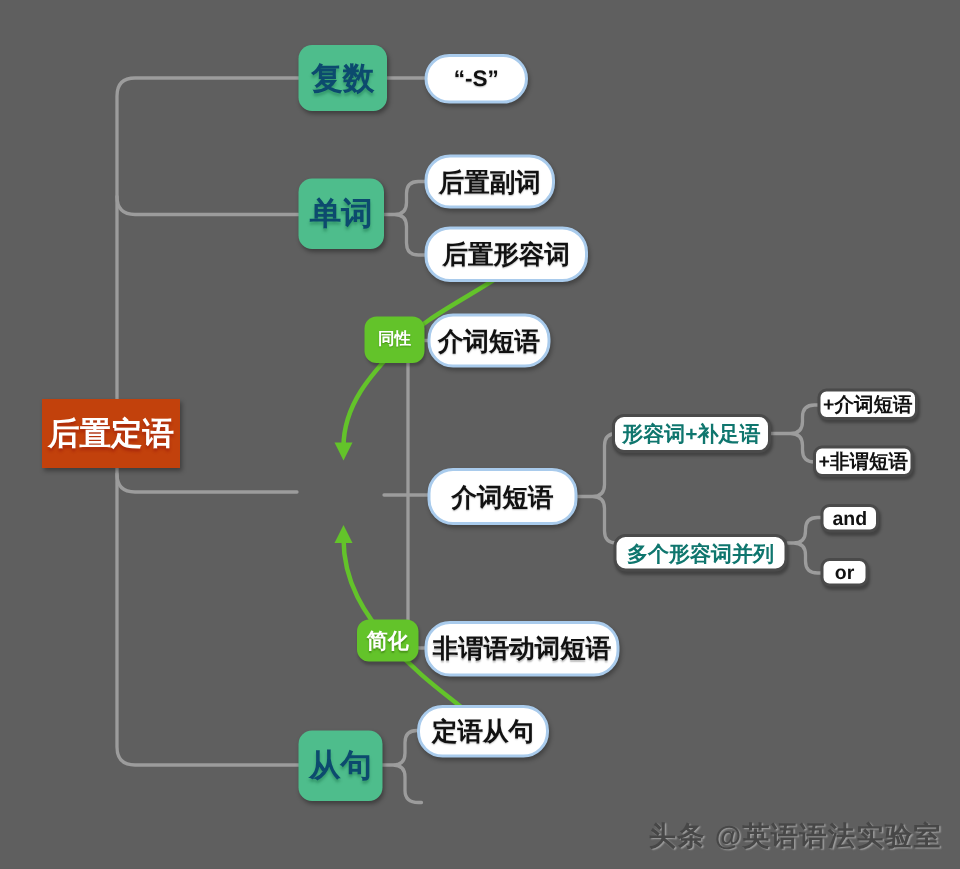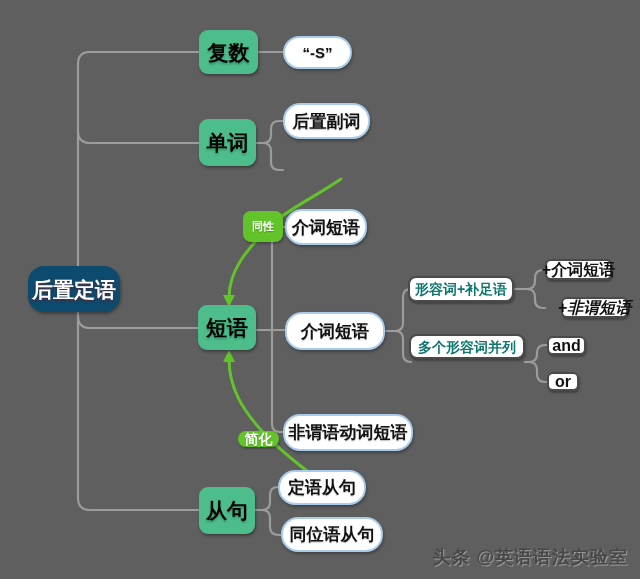--- a/index.html
+++ b/index.html
@@ -3,37 +3,37 @@
 <meta charset="utf-8">
 <style>
   html,body{margin:0;padding:0;}
   body{background:#5f5f5f;font-family:"Liberation Sans","DejaVu Sans",sans-serif;}
   #canvas{position:relative;width:640px;height:579px;background:#5f5f5f;overflow:hidden;}
   #connectors{position:absolute;left:0;top:0;z-index:1;}
 
   .node{position:absolute;box-sizing:border-box;display:flex;align-items:center;justify-content:center;
         z-index:2;font-weight:bold;line-height:1;white-space:nowrap;}
 
-  .branch{background:#4ebd8c;border-radius:9px;color:#000000;font-size:21px;
+  .branch{background:#4ebd8c;border-radius:9px;color:#0c4a6e;font-size:21px;
           text-shadow:0 2px 2px rgba(0,80,45,0.35);
           box-shadow:1px 2px 3px rgba(0,0,0,0.35);}
 
-  .root{background:#0c4a6e;border-radius:16px;color:#ffffff;font-size:21px;
+  .root{background:#c2410c;border-radius:0;color:#ffffff;font-size:21px;
         text-shadow:0 2px 2px rgba(140,10,10,0.45);
         box-shadow:1px 2px 3px rgba(0,0,0,0.35);}
 
   .leaf-blue{background:#ffffff;border:2.5px solid #a9cbec;border-radius:17px;color:#111111;
              font-size:17px;text-shadow:0 1px 1px rgba(0,0,0,0.25);
              box-shadow:1px 2px 3px rgba(0,0,0,0.30);}
 
   .leaf-dark{background:#ffffff;border:2px solid #4a4a4a;border-radius:8px;color:#0f766e;
              font-size:14px;box-shadow:1px 2px 2px rgba(0,0,0,0.30);}
 
   .leaf-small{background:#ffffff;border:2px solid #4a4a4a;border-radius:6px;color:#111111;
-              font-size:16px;box-shadow:1px 2px 2px rgba(0,0,0,0.30);}
+              font-size:13px;box-shadow:1px 2px 2px rgba(0,0,0,0.30);}
 
   .relation-label{position:absolute;box-sizing:border-box;display:flex;align-items:center;justify-content:center;
                   z-index:3;background:#63c32a;border-radius:8px;color:#ffffff;font-weight:bold;
                   font-size:11px;line-height:1;text-shadow:0 1px 1px rgba(40,90,0,0.45);
                   box-shadow:1px 2px 2px rgba(0,0,0,0.25);}
 
   .watermark{position:absolute;right:12px;bottom:10px;z-index:4;font-size:18px;font-weight:bold;
              color:#474747;text-shadow:1px 1px 1px rgba(215,215,215,0.55);letter-spacing:1px;}
 </style>
 </head>
@@ -59,36 +59,35 @@
       <polygon points="229,307 223,295 235,295" fill="#63c32a"></polygon>
       <path d="M229,359 C229,388 243,410 261,430 C278,449 292,459 307,471" stroke="#63c32a" stroke-width="3" fill="none" stroke-linecap="round"></path>
       <polygon points="229,350 223,362 235,362" fill="#63c32a"></polygon>
     </g>
   </svg>
 
   <div class="node root" style="left:28px;top:266px;width:92px;height:46px;">后置定语</div>
 
   <div class="node branch" style="left:199px;top:30px;width:59px;height:44px;">复数</div>
   <div class="node branch" style="left:199px;top:119px;width:57px;height:47px;text-align:center;">单词</div>
-  <div class="node branch" style="left:198px;top:305px;width:58px;height:45px;">短语</div>
   <div class="node branch" style="left:199px;top:487px;width:56px;height:47px;">从句</div>
 
   <div class="node leaf-blue" style="left:283px;top:36px;width:69px;height:33px;font-size:15px;">“-S”</div>
   <div class="node leaf-blue" style="left:283px;top:103px;width:87px;height:36px;">后置副词</div>
+  <div class="node leaf-blue" style="left:283px;top:151px;width:109px;height:37px;">后置形容词</div>
   <div class="node leaf-blue" style="left:285px;top:209px;width:82px;height:36px;">介词短语</div>
   <div class="node leaf-blue" style="left:285px;top:312px;width:100px;height:38px;">介词短语</div>
   <div class="node leaf-blue" style="left:283px;top:414px;width:130px;height:37px;">非谓语动词短语</div>
   <div class="node leaf-blue" style="left:278px;top:470px;width:88px;height:35px;">定语从句</div>
-  <div class="node leaf-blue" style="left:281px;top:517px;width:102px;height:35px;">同位语从句</div>
 
   <div class="node leaf-dark" style="left:408px;top:276px;width:106px;height:26px;">形容词+补足语</div>
-  <div class="node leaf-dark" style="left:409px;top:334px;width:116px;height:25px;">多个形容词并列</div>
+  <div class="node leaf-dark" style="left:409px;top:356px;width:116px;height:25px;">多个形容词并列</div>
   <div class="node leaf-small" style="left:545px;top:259px;width:67px;height:21px;">+介词短语</div>
-  <div class="node leaf-small" style="left:561px;top:297px;width:67px;height:21px;font-style:italic;">+非谓短语</div>
+  <div class="node leaf-small" style="left:542px;top:297px;width:67px;height:21px;">+非谓短语</div>
   <div class="node leaf-small" style="left:547px;top:336px;width:39px;height:19px;">and</div>
   <div class="node leaf-small" style="left:547px;top:372px;width:32px;height:19px;">or</div>
 
   <div class="relation-label" style="left:243px;top:211px;width:40px;height:31px;">同性</div>
-  <div class="relation-label" style="left:238px;top:431px;width:41px;height:16px;font-size:14px;">简化</div>
+  <div class="relation-label" style="left:238px;top:413px;width:41px;height:28px;font-size:14px;">简化</div>
 
   <div class="watermark">头条 @英语语法实验室</div>
 
 </div>
 
 </body></html>

